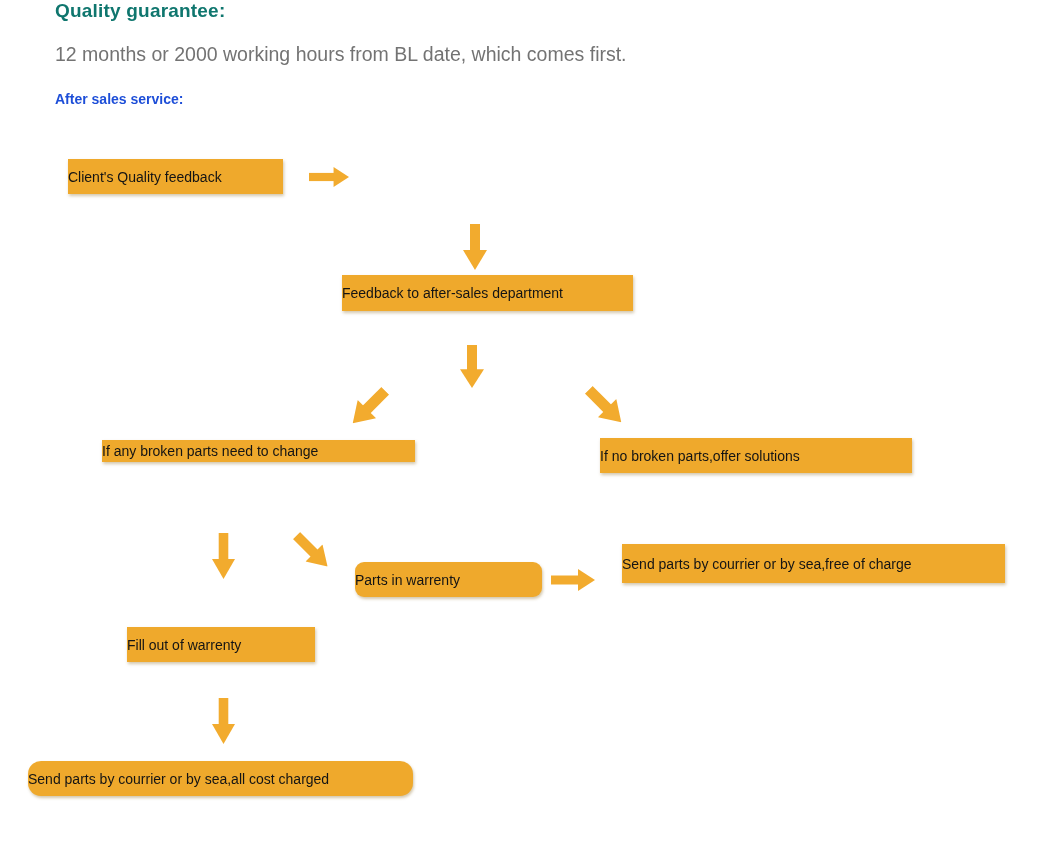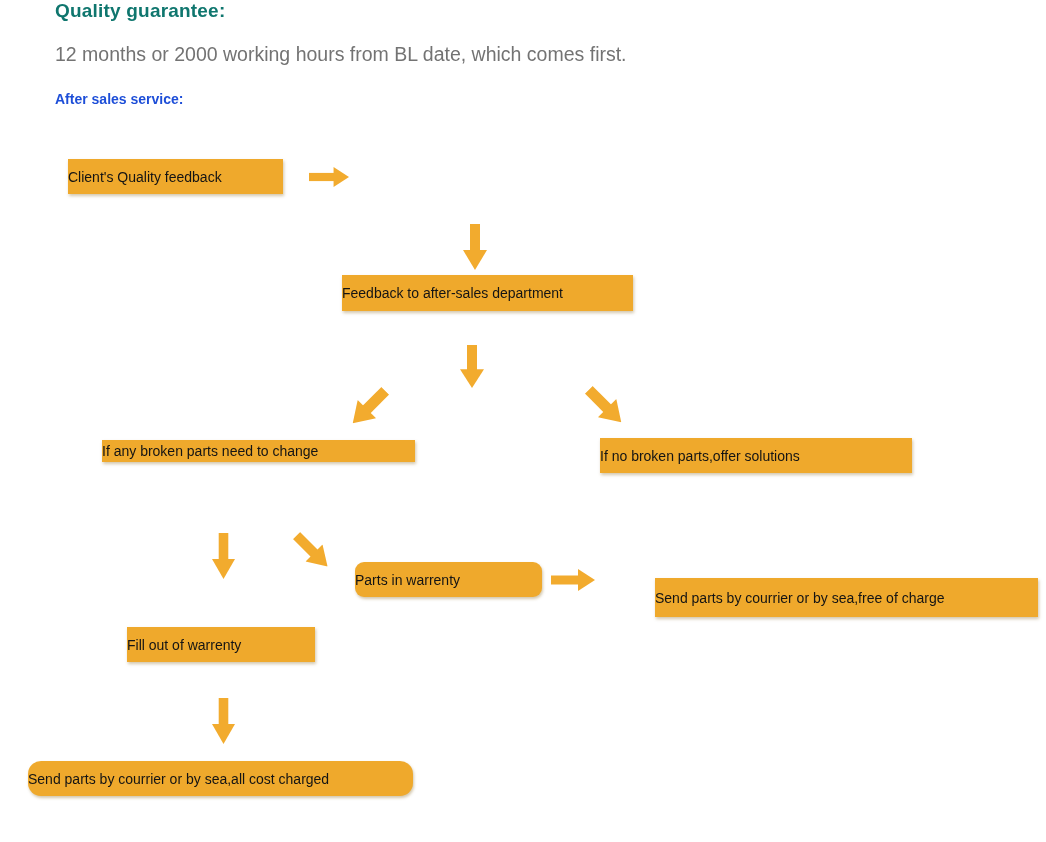--- a/index.html
+++ b/index.html
@@ -56,21 +56,21 @@
     text-align: center;
     box-shadow: 1px 2px 3px rgba(130, 95, 20, 0.35);
     white-space: nowrap;
   }
   #node-client-feedback   { left: 68px;  top: 159px; width: 215px; height: 35px; }
   #node-claim-form        { left: 370px; top: 159px; width: 213px; height: 35px; }
   #node-after-sales-dept  { left: 322px; top: 275px; width: 291px; height: 36px; margin-left: 20px; }
   #node-broken-parts      { left: 102px; top: 440px; width: 313px; height: 22px; }
   #node-no-broken-parts   { left: 600px; top: 438px; width: 312px; height: 35px; }
   #node-in-warrenty       { left: 355px; top: 562px; width: 187px; height: 35px; border-radius: 9px; }
-  #node-free-of-charge    { left: 622px; top: 578px; width: 383px; height: 39px; margin-left: 33px; }
+  #node-free-of-charge    { left: 622px; top: 544px; width: 383px; height: 39px; }
   #node-out-of-warrenty   { left: 127px; top: 627px; width: 188px; height: 35px; }
   #node-all-cost-charged  { left: 28px;  top: 761px; width: 385px; height: 35px; border-radius: 13px; }
 
   
   .arrow {
     position: absolute;
   }
   .arrow svg {
     display: block;
     width: 100%;

